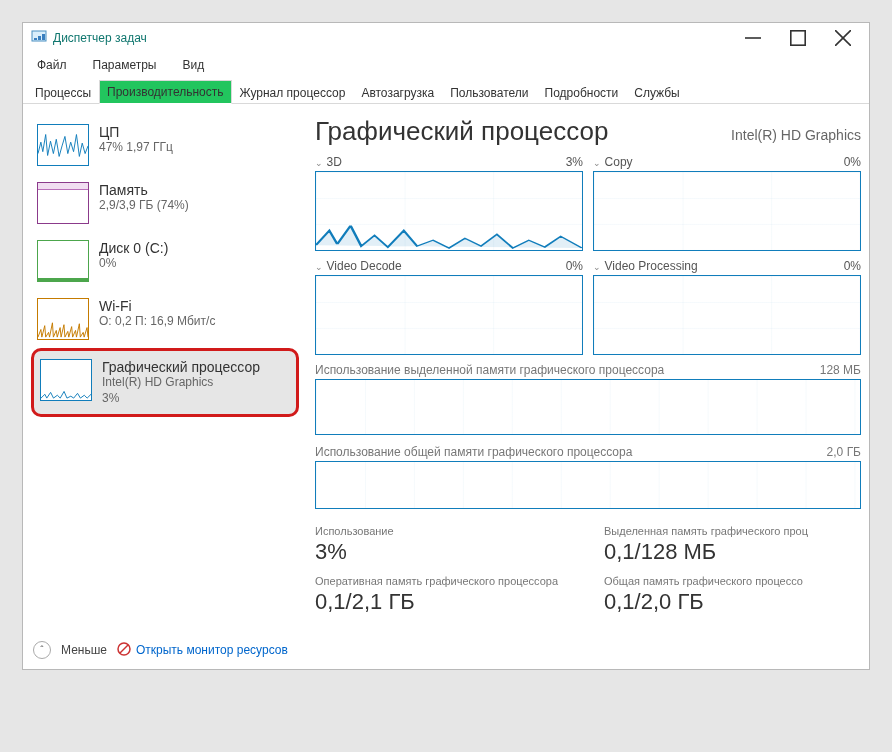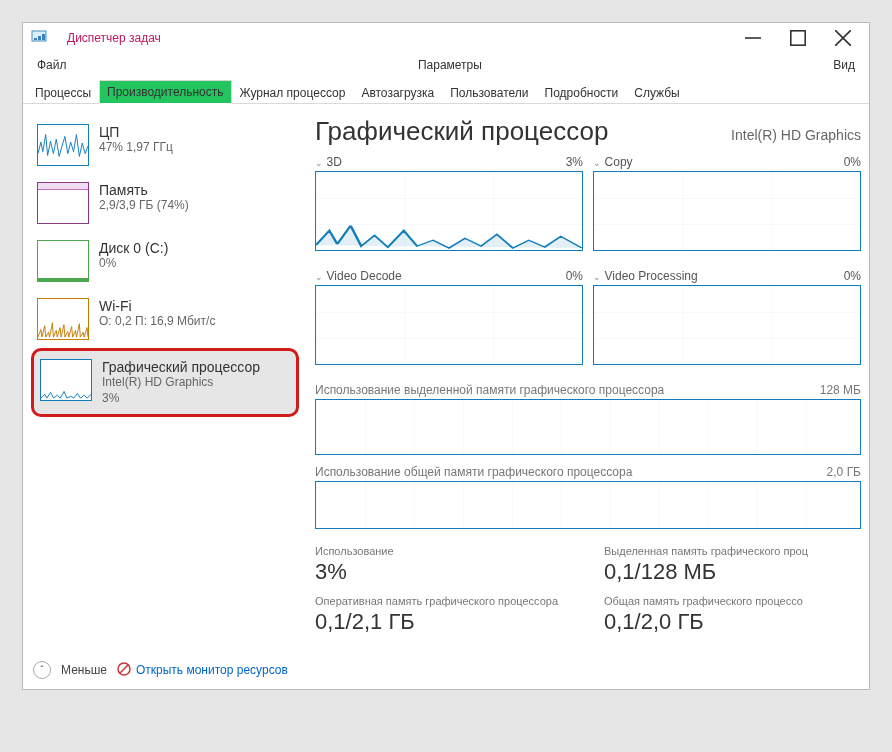--- a/index.html
+++ b/index.html
@@ -16,34 +16,33 @@
   display: flex;
   flex-direction: column;
 }
 .titlebar {
   display: flex;
   align-items: center;
   height: 30px;
   padding: 0 4px 0 8px;
 }
 .titlebar svg { width: 16px; height: 16px; }
-.titlebar-title { margin-left: 20px; color: #be185d; font-size: 12px; flex: 1; }
+.titlebar-title { margin-left: 6px; color: #0f766e; font-size: 12px; flex: 1; }
 .win-controls { display: flex; }
 .win-btn {
   width: 45px; height: 30px;
   display: flex; align-items: center; justify-content: center;
   color: #555;
 }
 .menubar {
   display: flex;
   padding: 2px 6px;
   gap: 10px;
   font-size: 12px;
   color: #333;
-  justify-content: space-between;
 }
 .menubar span { padding: 3px 8px; }
 
 .tabstrip {
   display: flex;
   border-bottom: 1px solid #d9d9d9;
   padding: 0 4px;
   font-size: 12px;
   color: #333;
   background: #fff;
@@ -110,21 +109,21 @@
 }
 .thumb.disk::after {
   content:''; position:absolute; left:0; right:0; bottom:0; height:3px; background:#4ca64c;
 }
 
 .main { flex: 1; min-width: 0; display: flex; flex-direction: column; }
 .main-header { display: flex; justify-content: space-between; align-items: baseline; margin-bottom: 8px; }
 .main-title { font-size: 26px; color: #333; font-weight: 400; }
 .main-sub { font-size: 14px; color: #666; }
 
-.panel-row { display: flex; gap: 10px; margin-bottom: 18px; }
+.panel-row { display: flex; gap: 10px; margin-bottom: 8px; }
 .panel {
   flex: 1;
   display: flex;
   flex-direction: column;
 }
 .panel-head {
   display: flex; justify-content: space-between; align-items: center;
   font-size: 12px; color: #555; margin-bottom: 2px;
 }
 .panel-head .chev { font-size: 9px; color: #888; margin-right: 4px; }

